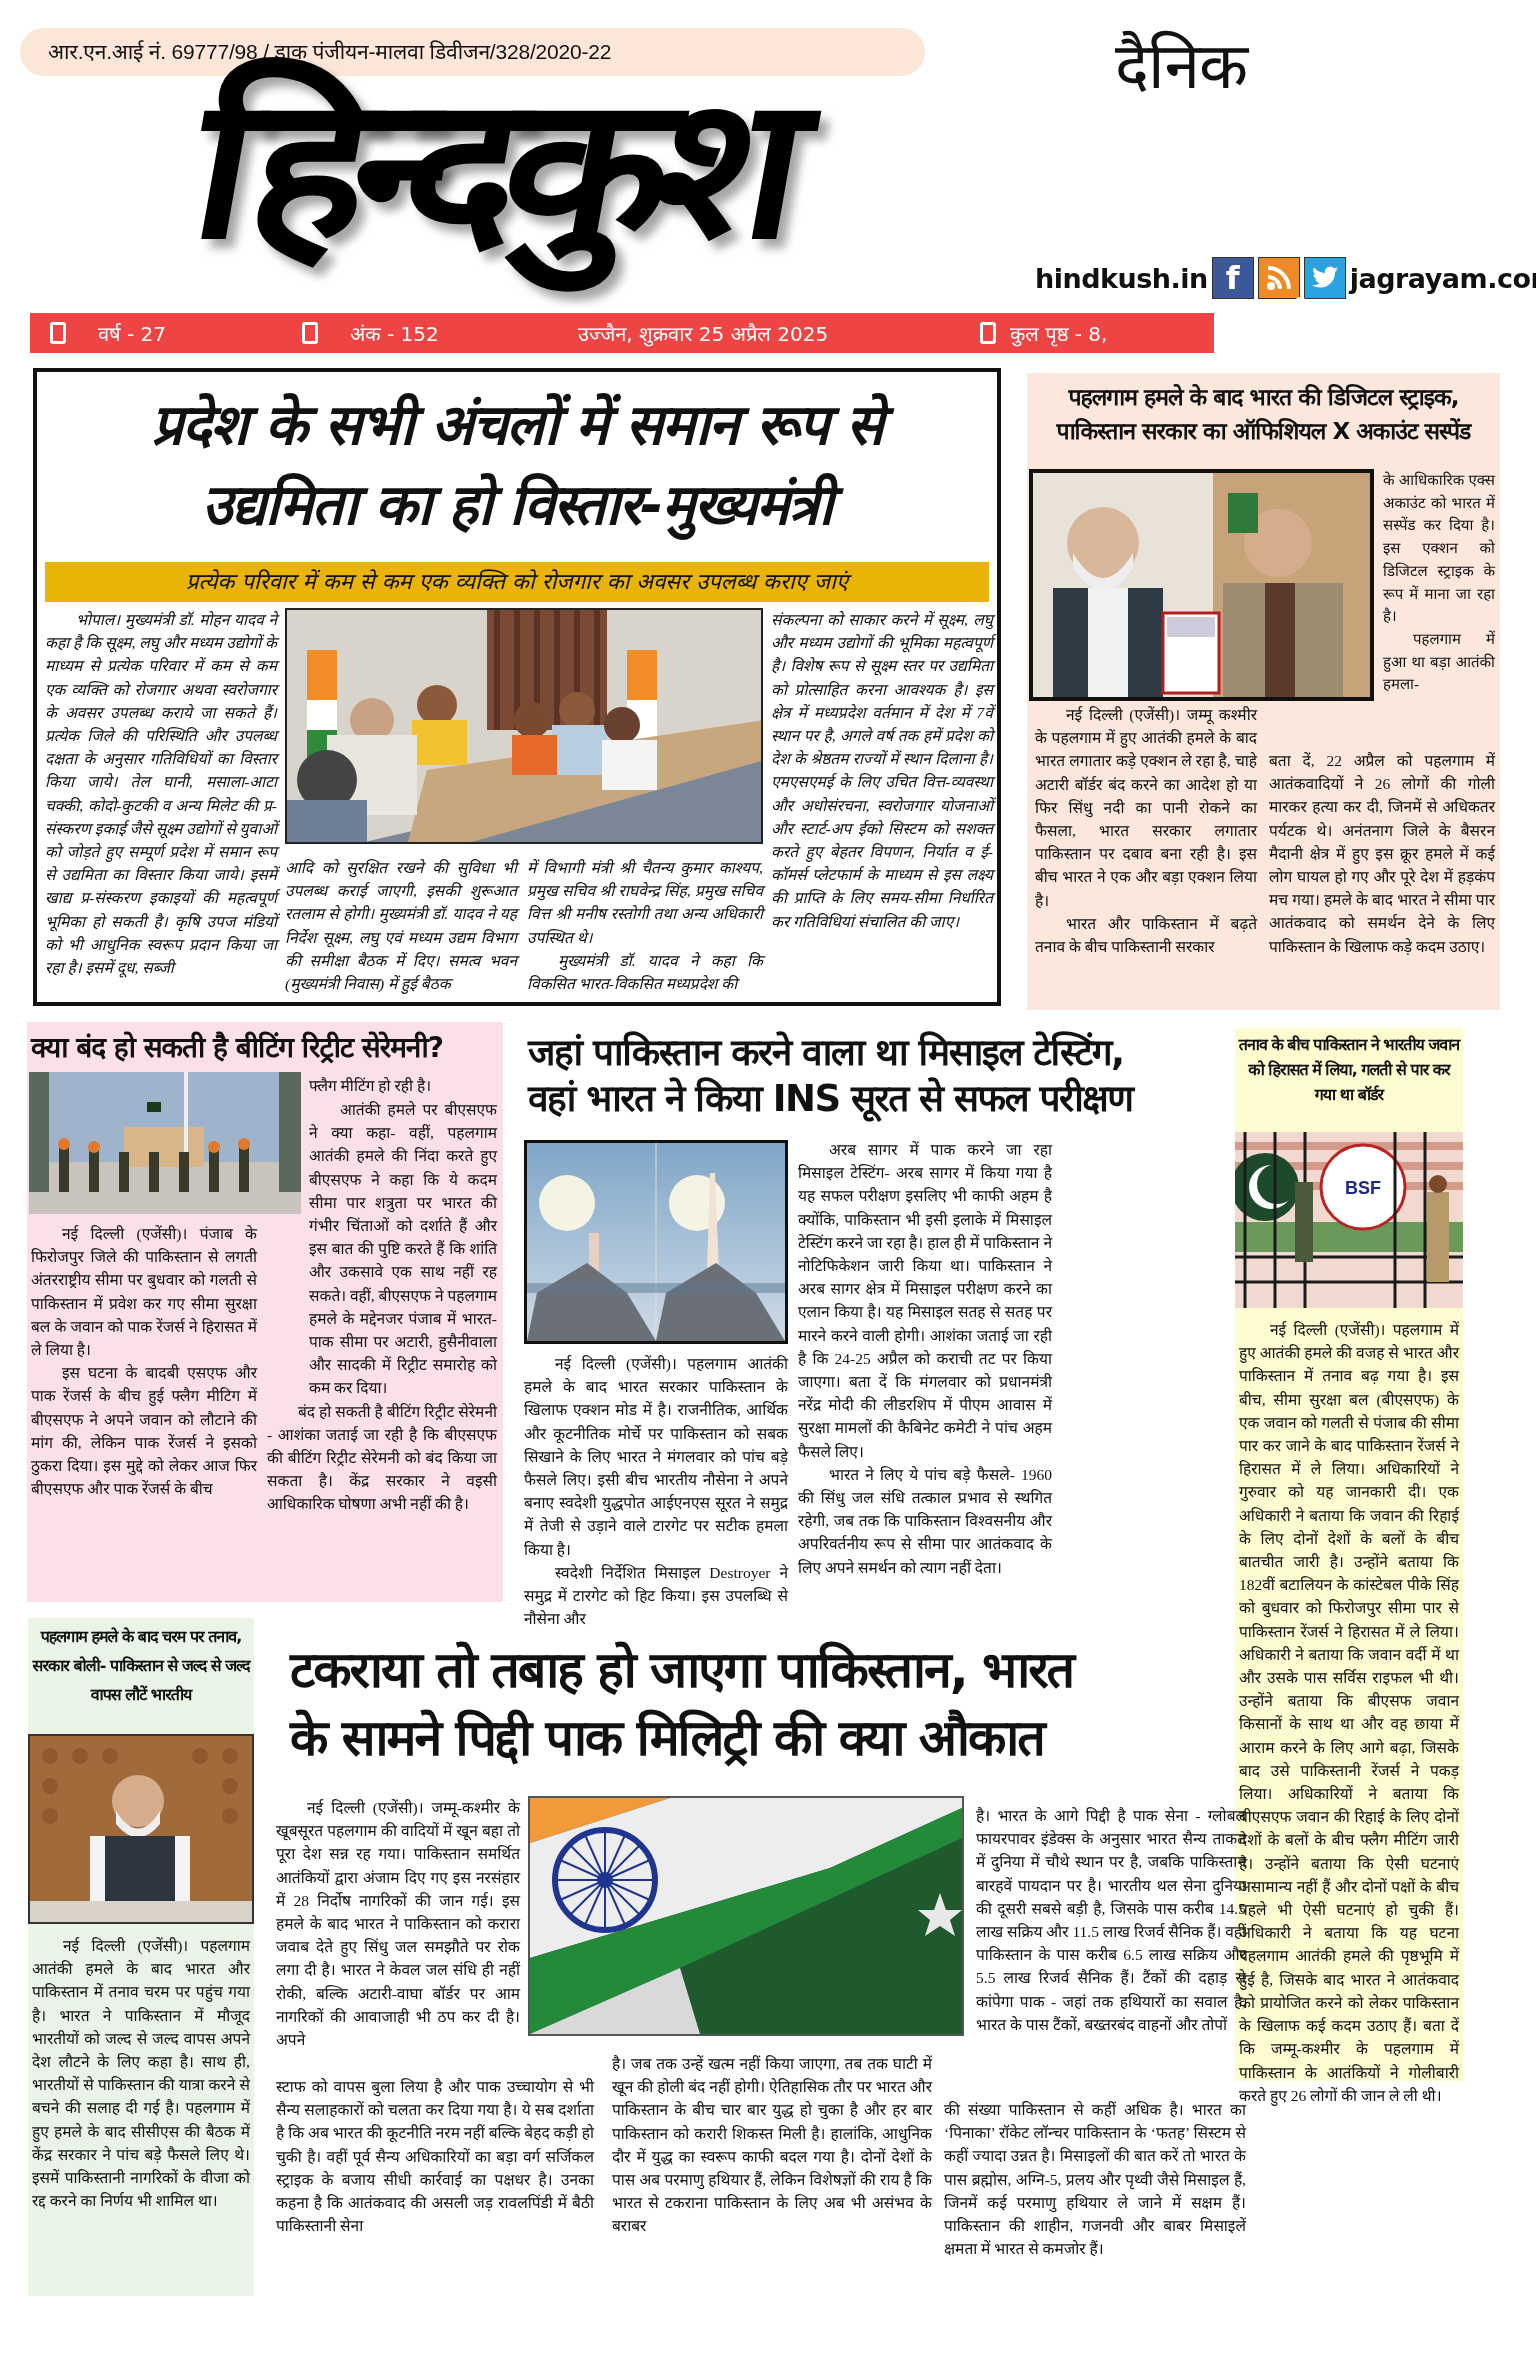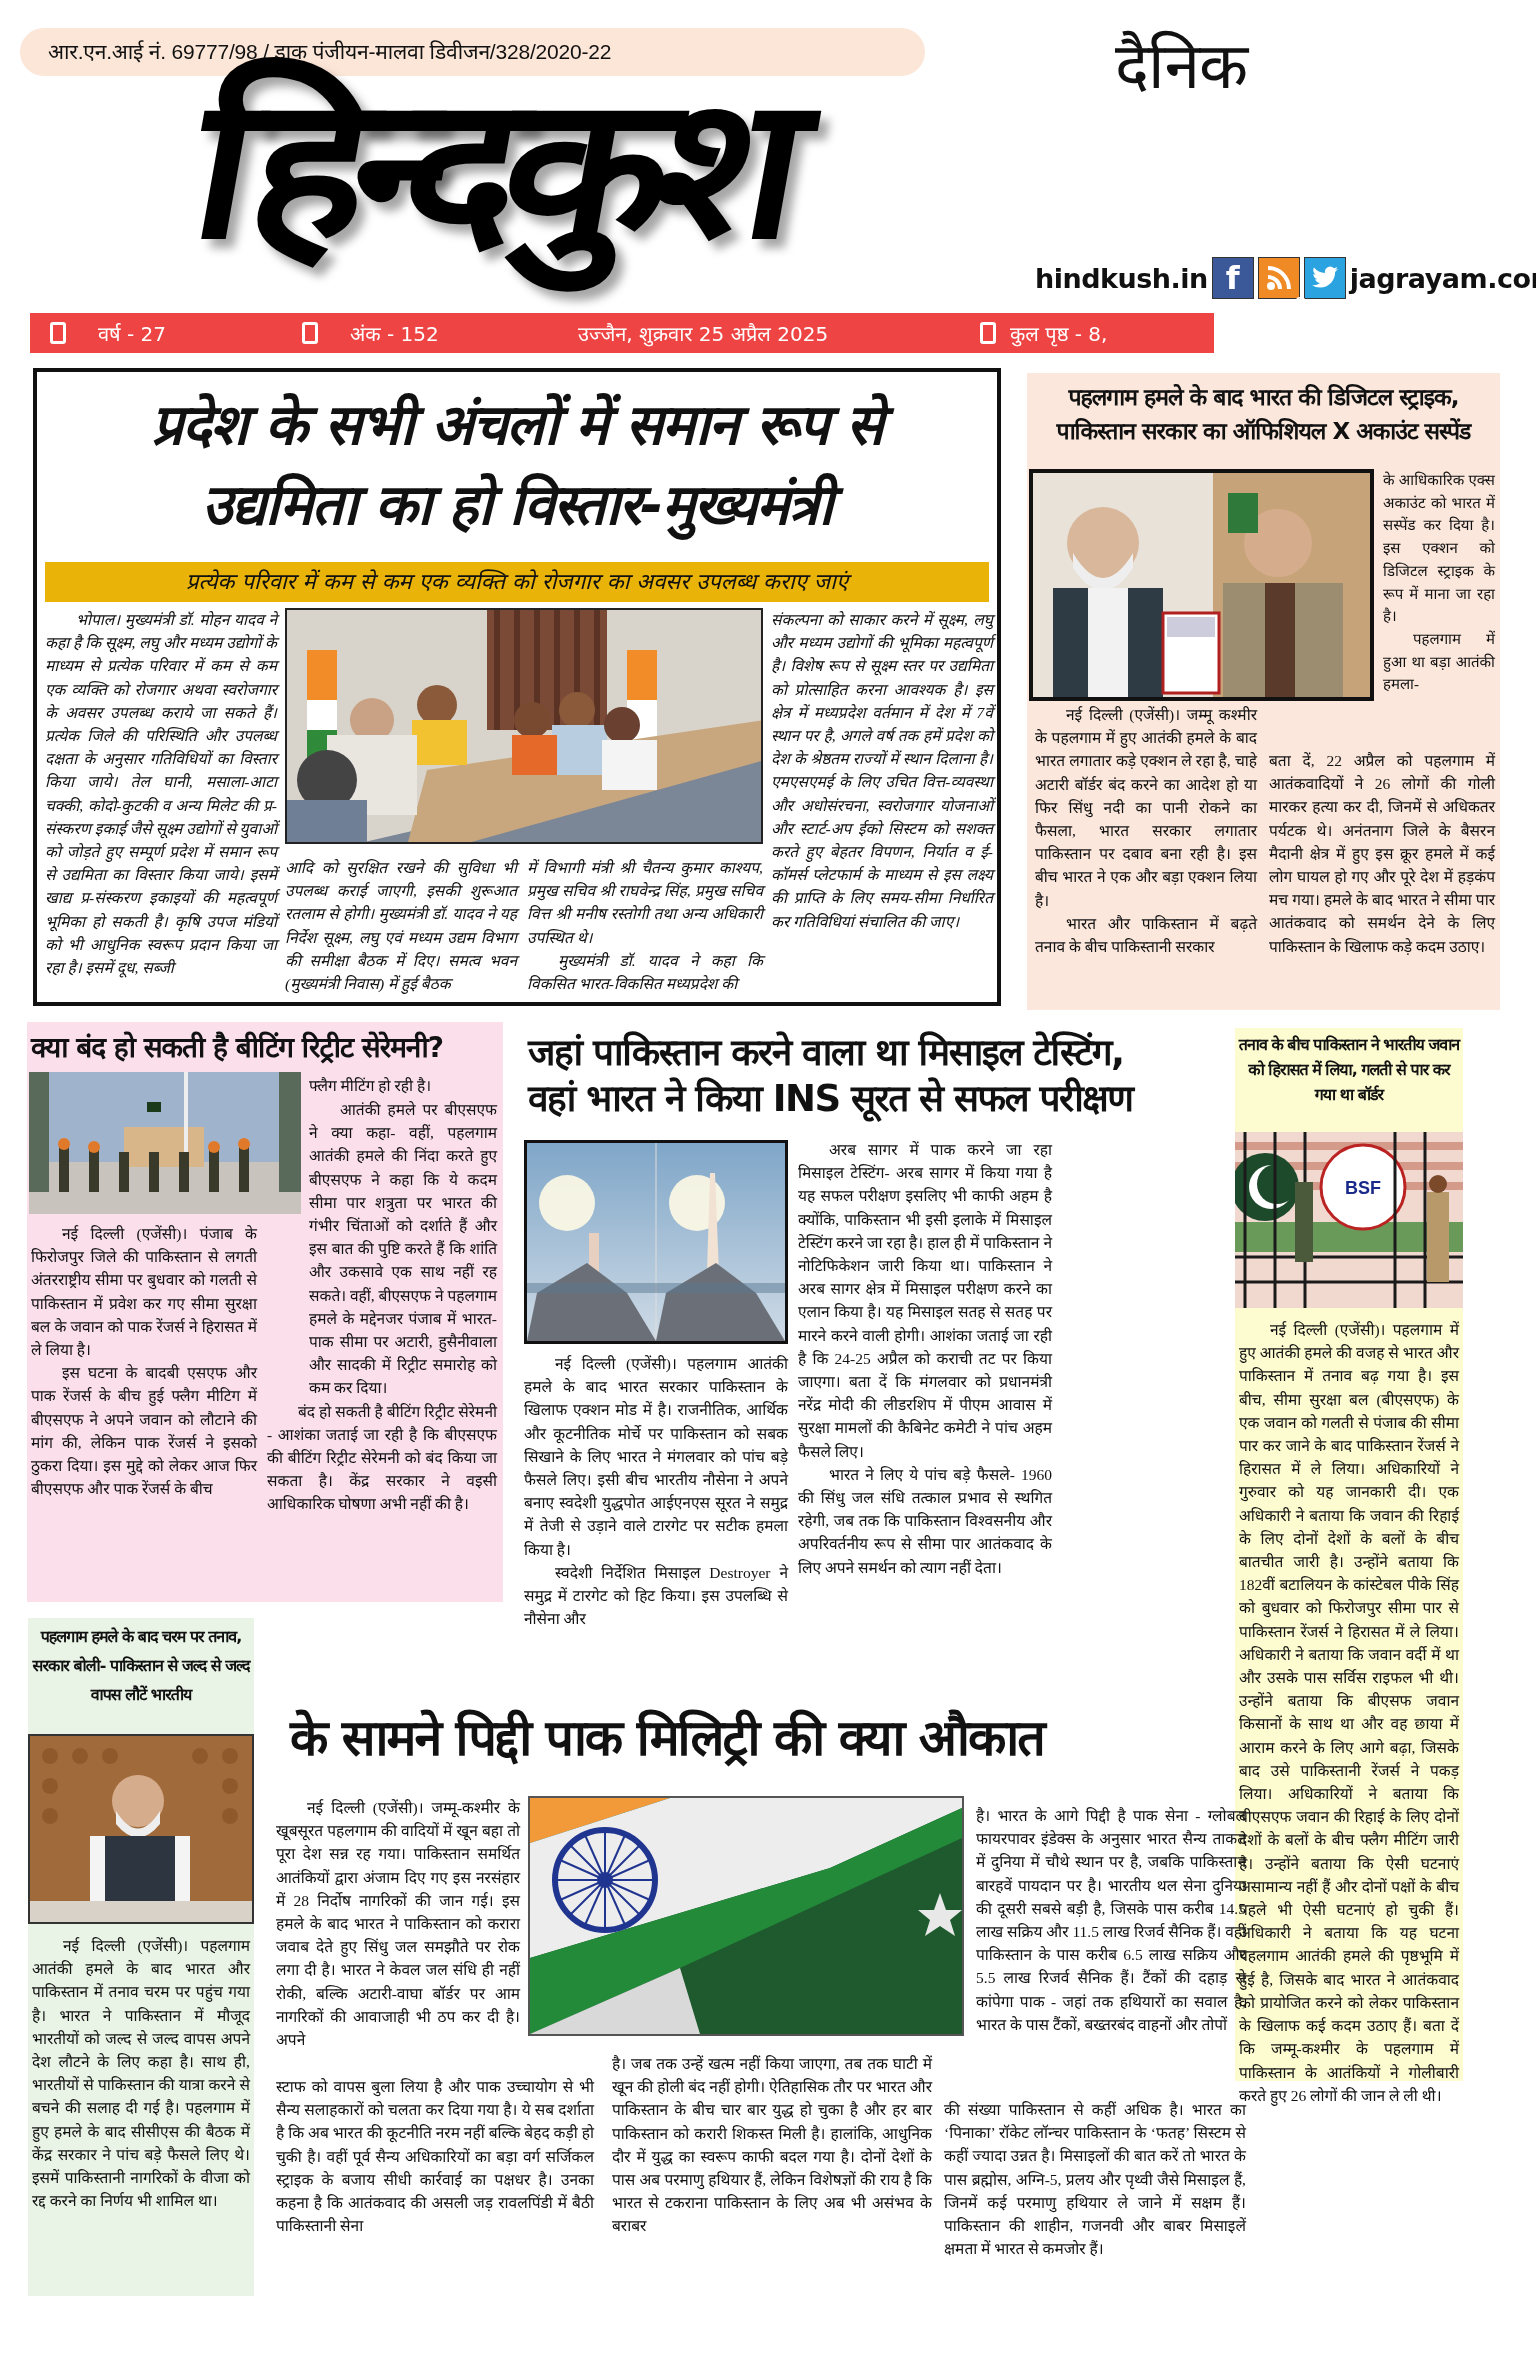--- a/index.html
+++ b/index.html
@@ -304,20 +304,21 @@
         <rect x="75" y="100" width="70" height="86" fill="#2d3640"></rect>
       <rect x="0" y="165" width="222" height="21" fill="#d8d2c8"></rect>
     </svg>
   </div>
   <div class="abs txt" style="left:4px;top:316px;width:218px;">
       <p>नई दिल्ली (एजेंसी)। पहलगाम आतंकी हमले के बाद भारत और पाकिस्तान में तनाव चरम पर पहुंच गया है। भारत ने पाकिस्तान में मौजूद भारतीयों को जल्द से जल्द वापस अपने देश लौटने के लिए कहा है। साथ ही, भारतीयों से पाकिस्तान की यात्रा करने से बचने की सलाह दी गई है। पहलगाम में हुए हमले के बाद सीसीएस की बैठक में केंद्र सरकार ने पांच बड़े फैसले लिए थे। इसमें पाकिस्तानी नागरिकों के वीजा को रद्द करने का निर्णय भी शामिल था।</p>
     </div>
 </div>
 
 <div class="abs" style="left:270px;top:1620px;width:990px;height:700px;">
+  <div class="sec-h" style="position:absolute;left:20px;top:22px;font-size:50px;line-height:56px;letter-spacing:-2px;">टकराया तो तबाह हो जाएगा पाकिस्तान, भारत</div>
   <div class="sec-h" style="position:absolute;left:20px;top:90px;font-size:50px;line-height:56px;letter-spacing:-2px;">के सामने पिद्दी पाक मिलिट्री की क्या औकात</div>
 
   <div class="abs photo" style="left:258px;top:176px;width:436px;height:240px;border:2px solid #555;">
     <svg width="432" height="236" viewBox="0 0 432 236" preserveAspectRatio="none">
       <rect width="432" height="236" fill="#1e5a2e"></rect>
       <polygon points="0,0 140,0 0,45" fill="#f29a3a"></polygon>
       <polygon points="140,0 432,0 432,10 300,70 0,160 0,45" fill="#ededed"></polygon>
       <polygon points="0,160 300,70 432,10 432,40 150,170 0,236" fill="#238a3a"></polygon>
       <polygon points="0,236 150,170 170,236" fill="#d9d9d9"></polygon>
       <circle cx="75" cy="82" r="50" fill="none" stroke="#1f3590" stroke-width="6"></circle>

